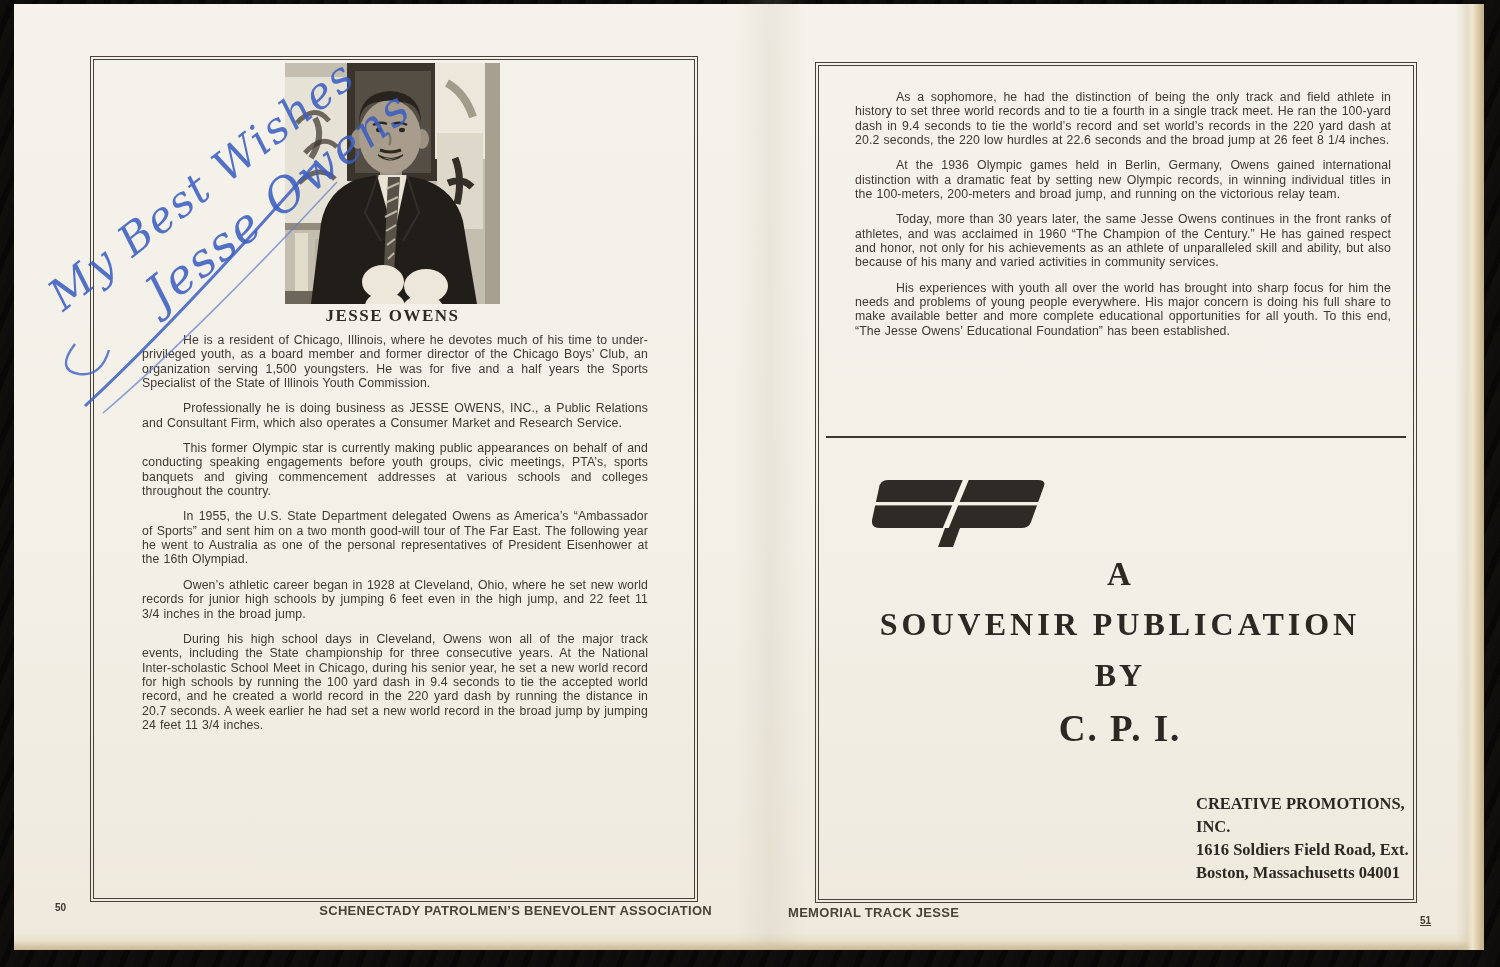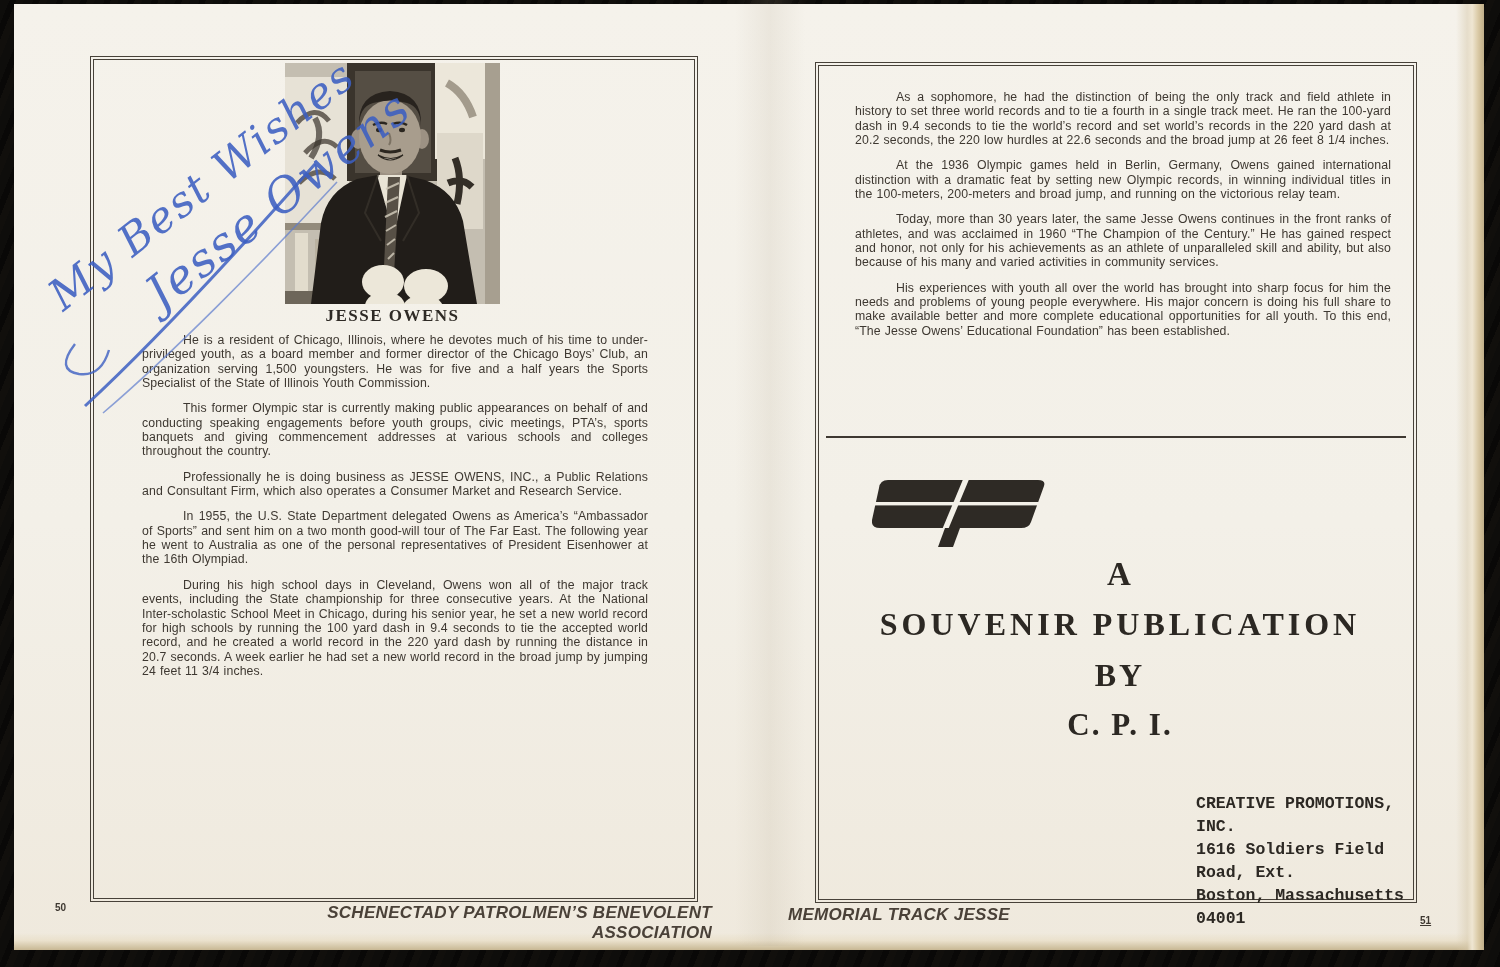--- a/index.html
+++ b/index.html
@@ -35,27 +35,27 @@
 
   .rule{position:absolute;left:826px;top:436px;width:580px;height:2px;background:#3e3831;}
 
   .logo{position:absolute;left:872px;top:477px;width:176px;height:70px;}
 
   .publine{position:absolute;left:838px;width:564px;text-align:center;
       font-family:"Liberation Serif",serif;font-weight:bold;color:#2c2823;}
   .pub-a{top:556px;font-size:33px;letter-spacing:2px;}
   .pub-souvenir{top:606px;font-size:32px;letter-spacing:4px;}
   .pub-by{top:657px;font-size:32px;letter-spacing:3px;}
-  .pub-cpi{top:707px;font-size:31px;letter-spacing:2px;}
+  .pub-cpi{top:707px;font-size:37px;letter-spacing:2px;}
 
   .publisher{position:absolute;left:1196px;top:792px;width:240px;
-      font-family:Liberation Mono, monospace;font-weight:bold;font-size:16.5px;
+      font-family:Liberation Serif, serif;font-weight:bold;font-size:16.5px;
       line-height:23px;color:#2c2823;}
 
-  .footer{position:absolute;font-weight:bold;font-size:17px;letter-spacing:.3px;color:#4a4138;font-style:italic;}
+  .footer{position:absolute;font-weight:bold;font-size:13px;letter-spacing:.3px;color:#4a4138;}
   .footer-assoc{left:300px;top:903px;width:412px;text-align:right;}
   .footer-memorial{left:788px;top:905px;}
   .pagenum{position:absolute;font-size:10px;font-weight:bold;color:#3e3831;}
   .pagenum-50{left:55px;top:902px;}
   .pagenum-51{left:1420px;top:915px;text-decoration:underline;}
 
   .signature{position:absolute;left:15px;top:14px;width:395px;height:405px;overflow:visible;pointer-events:none;}
   .sig-text{font-family:"DejaVu Serif",serif;font-style:italic;fill:#3c5fc2;opacity:.88;letter-spacing:2px;}
 </style>
 </head>
@@ -111,23 +111,24 @@
     <ellipse cx="98" cy="219" rx="21" ry="17" fill="#ece7d9"></ellipse>
     <ellipse cx="141" cy="223" rx="22" ry="17" fill="#ece7d9"></ellipse>
     <ellipse cx="100" cy="243" rx="20" ry="14" fill="#ece7d9"></ellipse>
     <ellipse cx="138" cy="245" rx="20" ry="13" fill="#ece7d9"></ellipse>
   </svg>
 
   <div class="caption">JESSE OWENS</div>
 
   <div class="bodytext col-left">
     <p>He is a resident of Chicago, Illinois, where he devotes much of his time to under-privileged youth, as a board member and former director of the Chicago Boys’ Club, an organization serving 1,500 youngsters. He was for five and a half years the Sports Specialist of the State of Illinois Youth Commission.</p>
+    <p>Professionally he is doing business as JESSE OWENS, INC., a Public Relations and Consultant Firm, which also operates a Consumer Market and Research Service.</p>
     <p>This former Olympic star is currently making public appearances on behalf of and conducting speaking engagements before youth groups, civic meetings, PTA’s, sports banquets and giving commencement addresses at various schools and colleges throughout the country.</p>
-    <p>Professionally he is doing business as JESSE OWENS, INC., a Public Relations and Consultant Firm, which also operates a Consumer Market and Research Service.</p>
     <p>In 1955, the U.S. State Department delegated Owens as America’s “Ambassador of Sports” and sent him on a two month good-will tour of The Far East. The following year he went to Australia as one of the personal representatives of President Eisenhower at the 16th Olympiad.</p>
+    <p>Owen’s athletic career began in 1928 at Cleveland, Ohio, where he set new world records for junior high schools by jumping 6 feet even in the high jump, and 22 feet 11 3/4 inches in the broad jump.</p>
     <p>During his high school days in Cleveland, Owens won all of the major track events, including the State championship for three consecutive years. At the National Inter-scholastic School Meet in Chicago, during his senior year, he set a new world record for high schools by running the 100 yard dash in 9.4 seconds to tie the accepted world record, and he created a world record in the 220 yard dash by running the distance in 20.7 seconds. A week earlier he had set a new world record in the broad jump by jumping 24 feet 11 3/4 inches.</p>
   </div>
 
   <div class="bodytext col-right">
     <p>As a sophomore, he had the distinction of being the only track and field athlete in history to set three world records and to tie a fourth in a single track meet. He ran the 100-yard dash in 9.4 seconds to tie the world’s record and set world’s records in the 220 yard dash at 20.2 seconds, the 220 low hurdles at 22.6 seconds and the broad jump at 26 feet 8 1/4 inches.</p>
     <p>At the 1936 Olympic games held in Berlin, Germany, Owens gained international distinction with a dramatic feat by setting new Olympic records, in winning individual titles in the 100-meters, 200-meters and broad jump, and running on the victorious relay team.</p>
     <p>Today, more than 30 years later, the same Jesse Owens continues in the front ranks of athletes, and was acclaimed in 1960 “The Champion of the Century.” He has gained respect and honor, not only for his achievements as an athlete of unparalleled skill and ability, but also because of his many and varied activities in community services.</p>
     <p>His experiences with youth all over the world has brought into sharp focus for him the needs and problems of young people everywhere. His major concern is doing his full share to make available better and more complete educational opportunities for all youth. To this end, “The Jesse Owens’ Educational Foundation” has been established.</p>
   </div>
 

